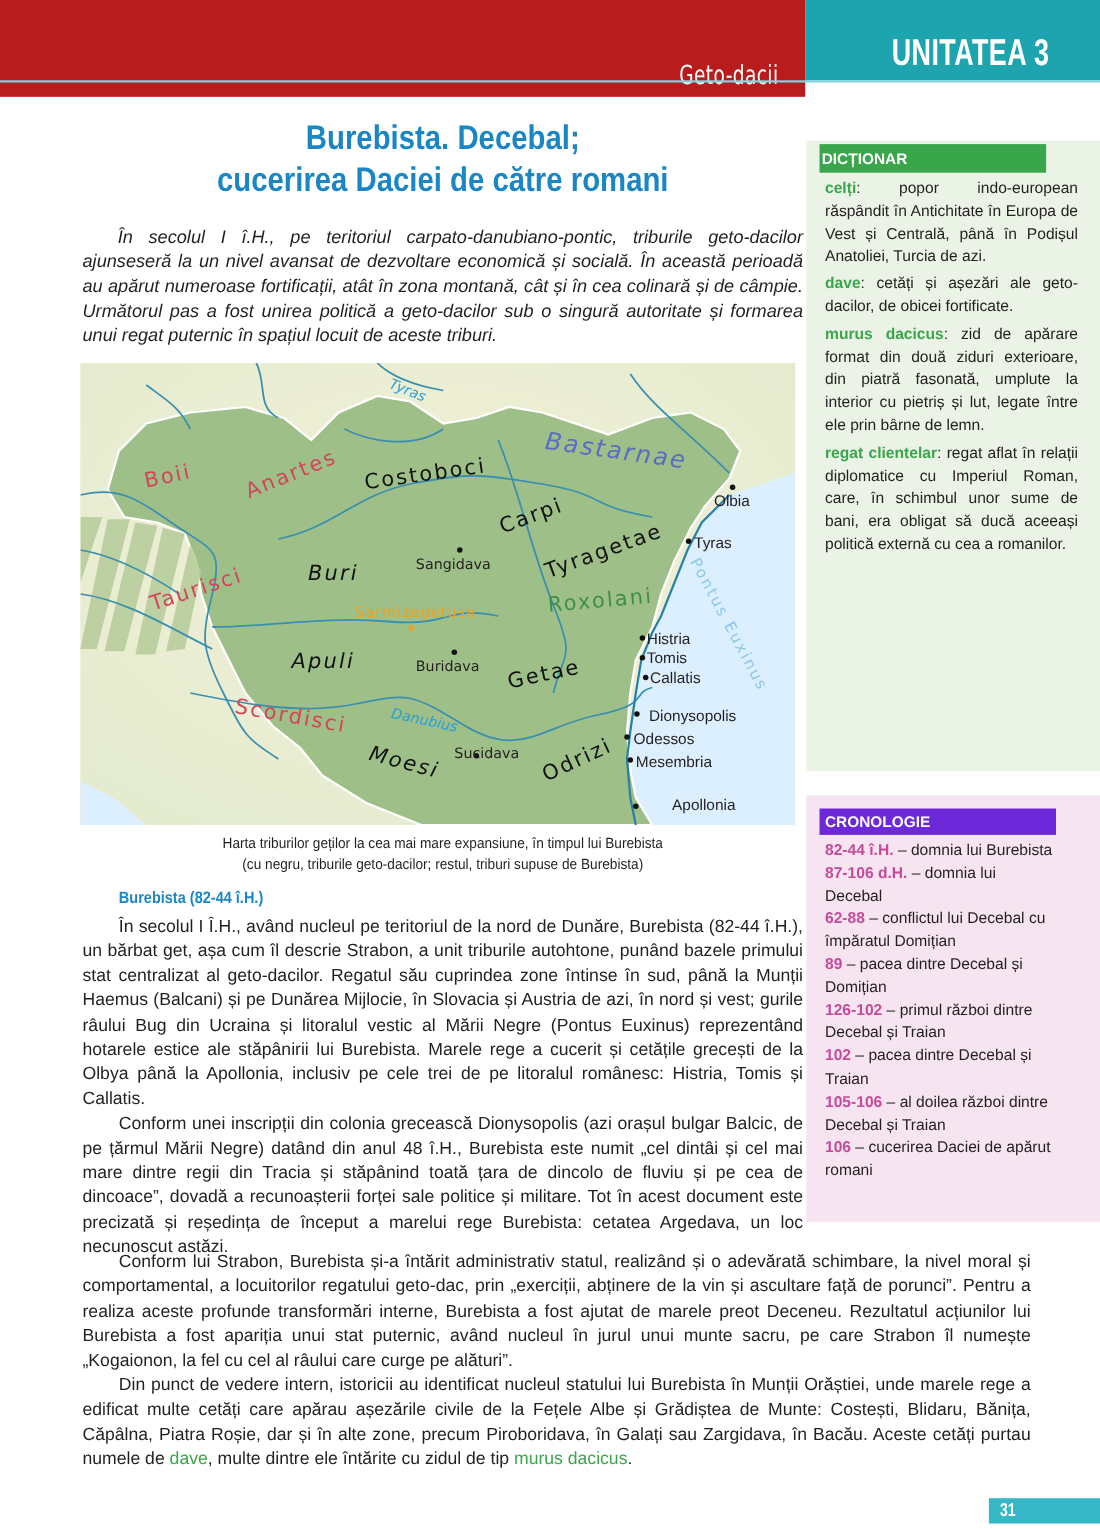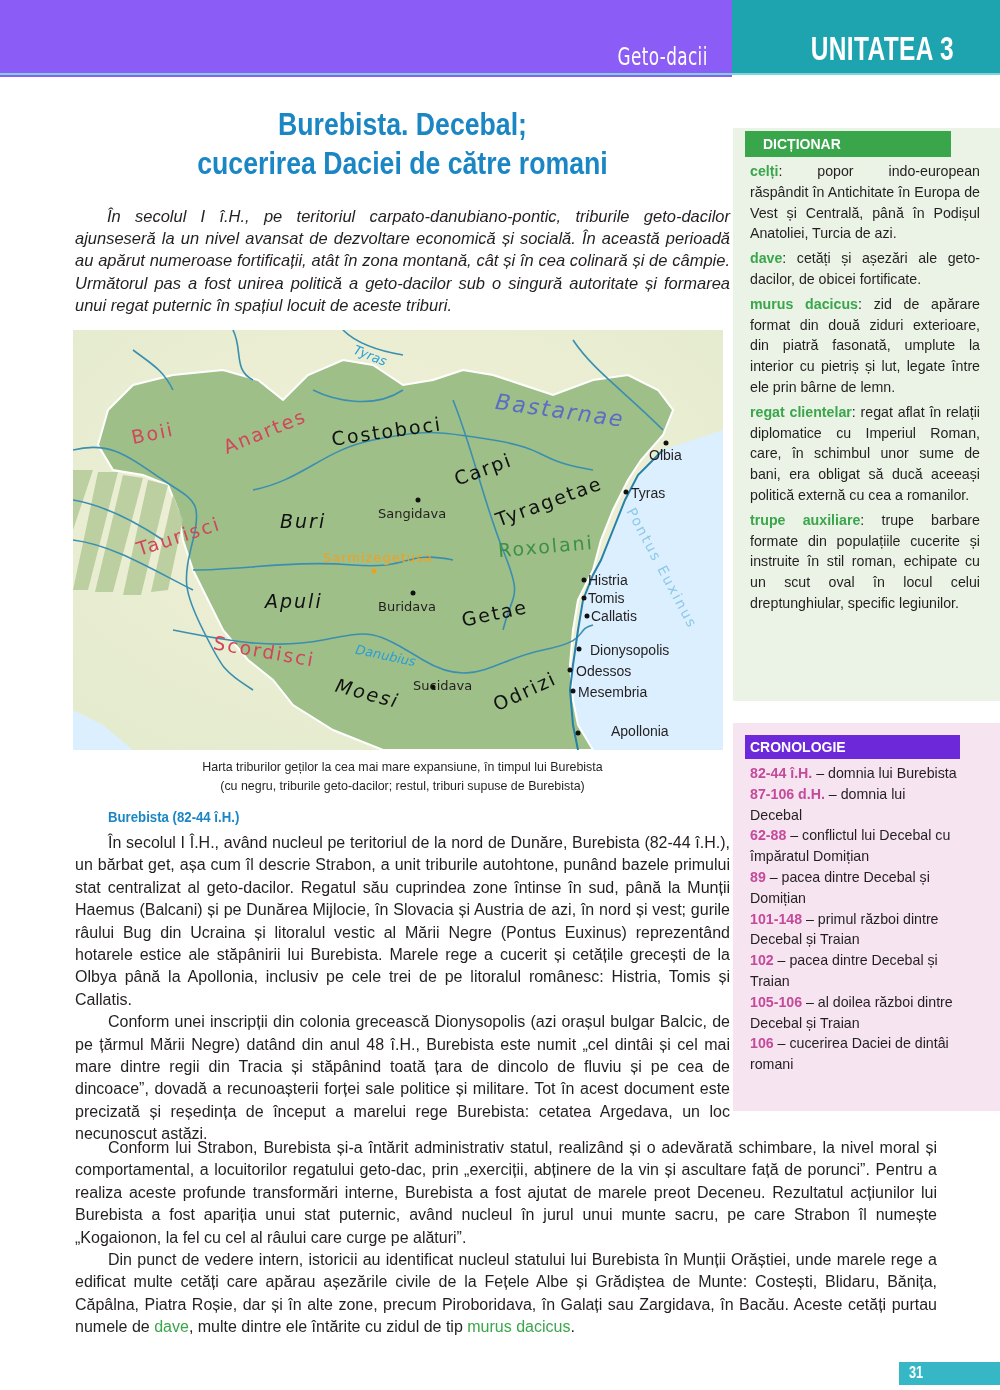--- a/index.html
+++ b/index.html
@@ -1,21 +1,21 @@
 <!DOCTYPE html>
 <html><head>
 <meta charset="utf-8">
 <style>
   * { box-sizing: border-box; margin: 0; padding: 0; }
   body { width: 1000px; height: 1390px; background: #ffffff; position: relative; overflow: hidden;
          font-family: "Liberation Sans", "DejaVu Sans", sans-serif; color: #231f20; }
 
   
   .hdr { position: absolute; left: 0; top: 0; width: 1000px; height: 73px; }
-  .hdr-left { position: absolute; left: 0; top: 0; width: 732px; height: 77px; background: #8b5cf6; }
+  .hdr-left { position: absolute; left: 0; top: 0; width: 732px; height: 88px; background: #b91c1c; }
   .hdr-right { position: absolute; left: 732px; top: 0; width: 268px; height: 73px; background: #1ea4ae; }
   .hdr-section { position: absolute; right: 24px; bottom: 6px; color: #fff; font-family: "DejaVu Sans Condensed", "Liberation Sans Narrow", "Liberation Sans", sans-serif;
                  font-size: 24px; letter-spacing: 0.5px; transform: scaleX(0.78); transform-origin: right bottom; }
   .hdr-unit { position: absolute; right: 46px; bottom: 5px; color: #fff; font-family: "Liberation Sans", sans-serif; font-weight: bold;
               font-size: 34px; transform: scaleX(0.72); transform-origin: right bottom; letter-spacing: 0.5px; }
   .hdr-line { position: absolute; left: 0; top: 73px; width: 1000px; height: 2px; background: #7fd3db; }
 
   
   .title { position: absolute; left: 75px; top: 105px; width: 655px; text-align: center; color: #1b86c4;
            font-family: "Liberation Sans", sans-serif; font-weight: bold; font-size: 31px; line-height: 39px;
@@ -42,21 +42,21 @@
   .body1 { position: absolute; left: 75px; top: 832px; width: 655px; font-size: 16px; line-height: 22.4px; text-align: justify;
            font-family: "Liberation Sans", sans-serif; }
   .body2 { position: absolute; left: 75px; top: 1137px; width: 862px; font-size: 16px; line-height: 22.4px; text-align: justify;
            font-family: "Liberation Sans", sans-serif; }
   .body1 p, .body2 p { text-indent: 33px; }
   .hl { color: #3aa64b; }
 
   
   .dict { position: absolute; left: 733px; top: 128px; width: 267px; height: 573px; background: #ebf3e6; }
   .dict-hdr { position: absolute; left: 12px; top: 3px; width: 206px; height: 26px; background: #3aa64b; color: #fff;
-              font-weight: bold; font-size: 14px; line-height: 26px; padding-left: 18px; font-family: "Liberation Sans", sans-serif; }
+              font-weight: bold; font-size: 14px; line-height: 26px; padding-left: 2px; font-family: "Liberation Sans", sans-serif; }
   .dict-body { position: absolute; left: 17px; top: 33px; width: 230px; font-size: 14.2px; line-height: 20.8px; text-align: justify;
                font-family: "Liberation Sans", sans-serif; }
   .dict-body .entry { margin-bottom: 4px; }
   .term { color: #3aa64b; font-weight: bold; }
 
   .cron { position: absolute; left: 733px; top: 723px; width: 267px; height: 388px; background: #f7e4f1; }
   .cron-hdr { position: absolute; left: 12px; top: 12px; width: 215px; height: 24px; background: #6d28d9; color: #fff;
               font-weight: bold; font-size: 14px; line-height: 24px; padding-left: 5px; font-family: "Liberation Sans", sans-serif; }
   .cron-body { position: absolute; left: 17px; top: 40px; width: 210px; font-size: 14.2px; line-height: 20.8px;
                font-family: "Liberation Sans", sans-serif; }
@@ -199,33 +199,32 @@
   <p><span>Din punct de vedere intern, istoricii au identificat nucleul statului lui Burebista în Munții Orăștiei, unde marele rege a edificat multe cetăți care apărau așezările civile de la Fețele Albe și Grădiștea de Munte: Costești, Blidaru, Bănița, Căpâlna, Piatra Roșie, dar și în alte zone, precum Piroboridava, în Galați sau Zargidava, în Bacău. Aceste cetăți purtau numele de </span><span class="hl">dave</span><span>, multe dintre ele întărite cu zidul de tip </span><span class="hl">murus dacicus</span><span>.</span></p>
 </div>
 
 <div class="dict">
   <div class="dict-hdr">DICȚIONAR</div>
   <div class="dict-body">
     <div class="entry"><span class="term">celți</span><span>: popor indo-european răspândit în Antichitate în Europa de Vest și Centrală, până în Podișul Anatoliei, Turcia de azi.</span></div>
     <div class="entry"><span class="term">dave</span><span>: cetăți și așezări ale geto-dacilor, de obicei fortificate.</span></div>
     <div class="entry"><span class="term">murus dacicus</span><span>: zid de apărare format din două ziduri exterioare, din piatră fasonată, umplute la interior cu pietriș și lut, legate între ele prin bârne de lemn.</span></div>
     <div class="entry"><span class="term">regat clientelar</span><span>: regat aflat în relații diplomatice cu Imperiul Roman, care, în schimbul unor sume de bani, era obligat să ducă aceeași politică externă cu cea a romanilor.</span></div>
-    <div class="entry"><span class="term">trupe auxiliare</span><span>: trupe barbare formate din populațiile cucerite și instruite în stil roman, echipate cu un scut oval în locul celui dreptunghiular, specific legiunilor.</span></div>
   </div>
 </div>
 
 <div class="cron">
   <div class="cron-hdr">CRONOLOGIE</div>
   <div class="cron-body">
     <div><span class="year">82-44 î.H.</span><span> – domnia lui Burebista</span></div>
     <div><span class="year">87-106 d.H.</span><span> – domnia lui Decebal</span></div>
     <div><span class="year">62-88</span><span> – conflictul lui Decebal cu împăratul Domițian</span></div>
     <div><span class="year">89</span><span> – pacea dintre Decebal și Domițian</span></div>
-    <div><span class="year">101-148</span><span> – primul război dintre Decebal și Traian</span></div>
+    <div><span class="year">126-102</span><span> – primul război dintre Decebal și Traian</span></div>
     <div><span class="year">102</span><span> – pacea dintre Decebal și Traian</span></div>
     <div><span class="year">105-106</span><span> – al doilea război dintre Decebal și Traian</span></div>
-    <div><span class="year">106</span><span> – cucerirea Daciei de dintâi romani</span></div>
+    <div><span class="year">106</span><span> – cucerirea Daciei de apărut romani</span></div>
   </div>
 </div>
 
 <div class="pagenum">
   <span>31</span>
 </div>
 
 </body></html>

